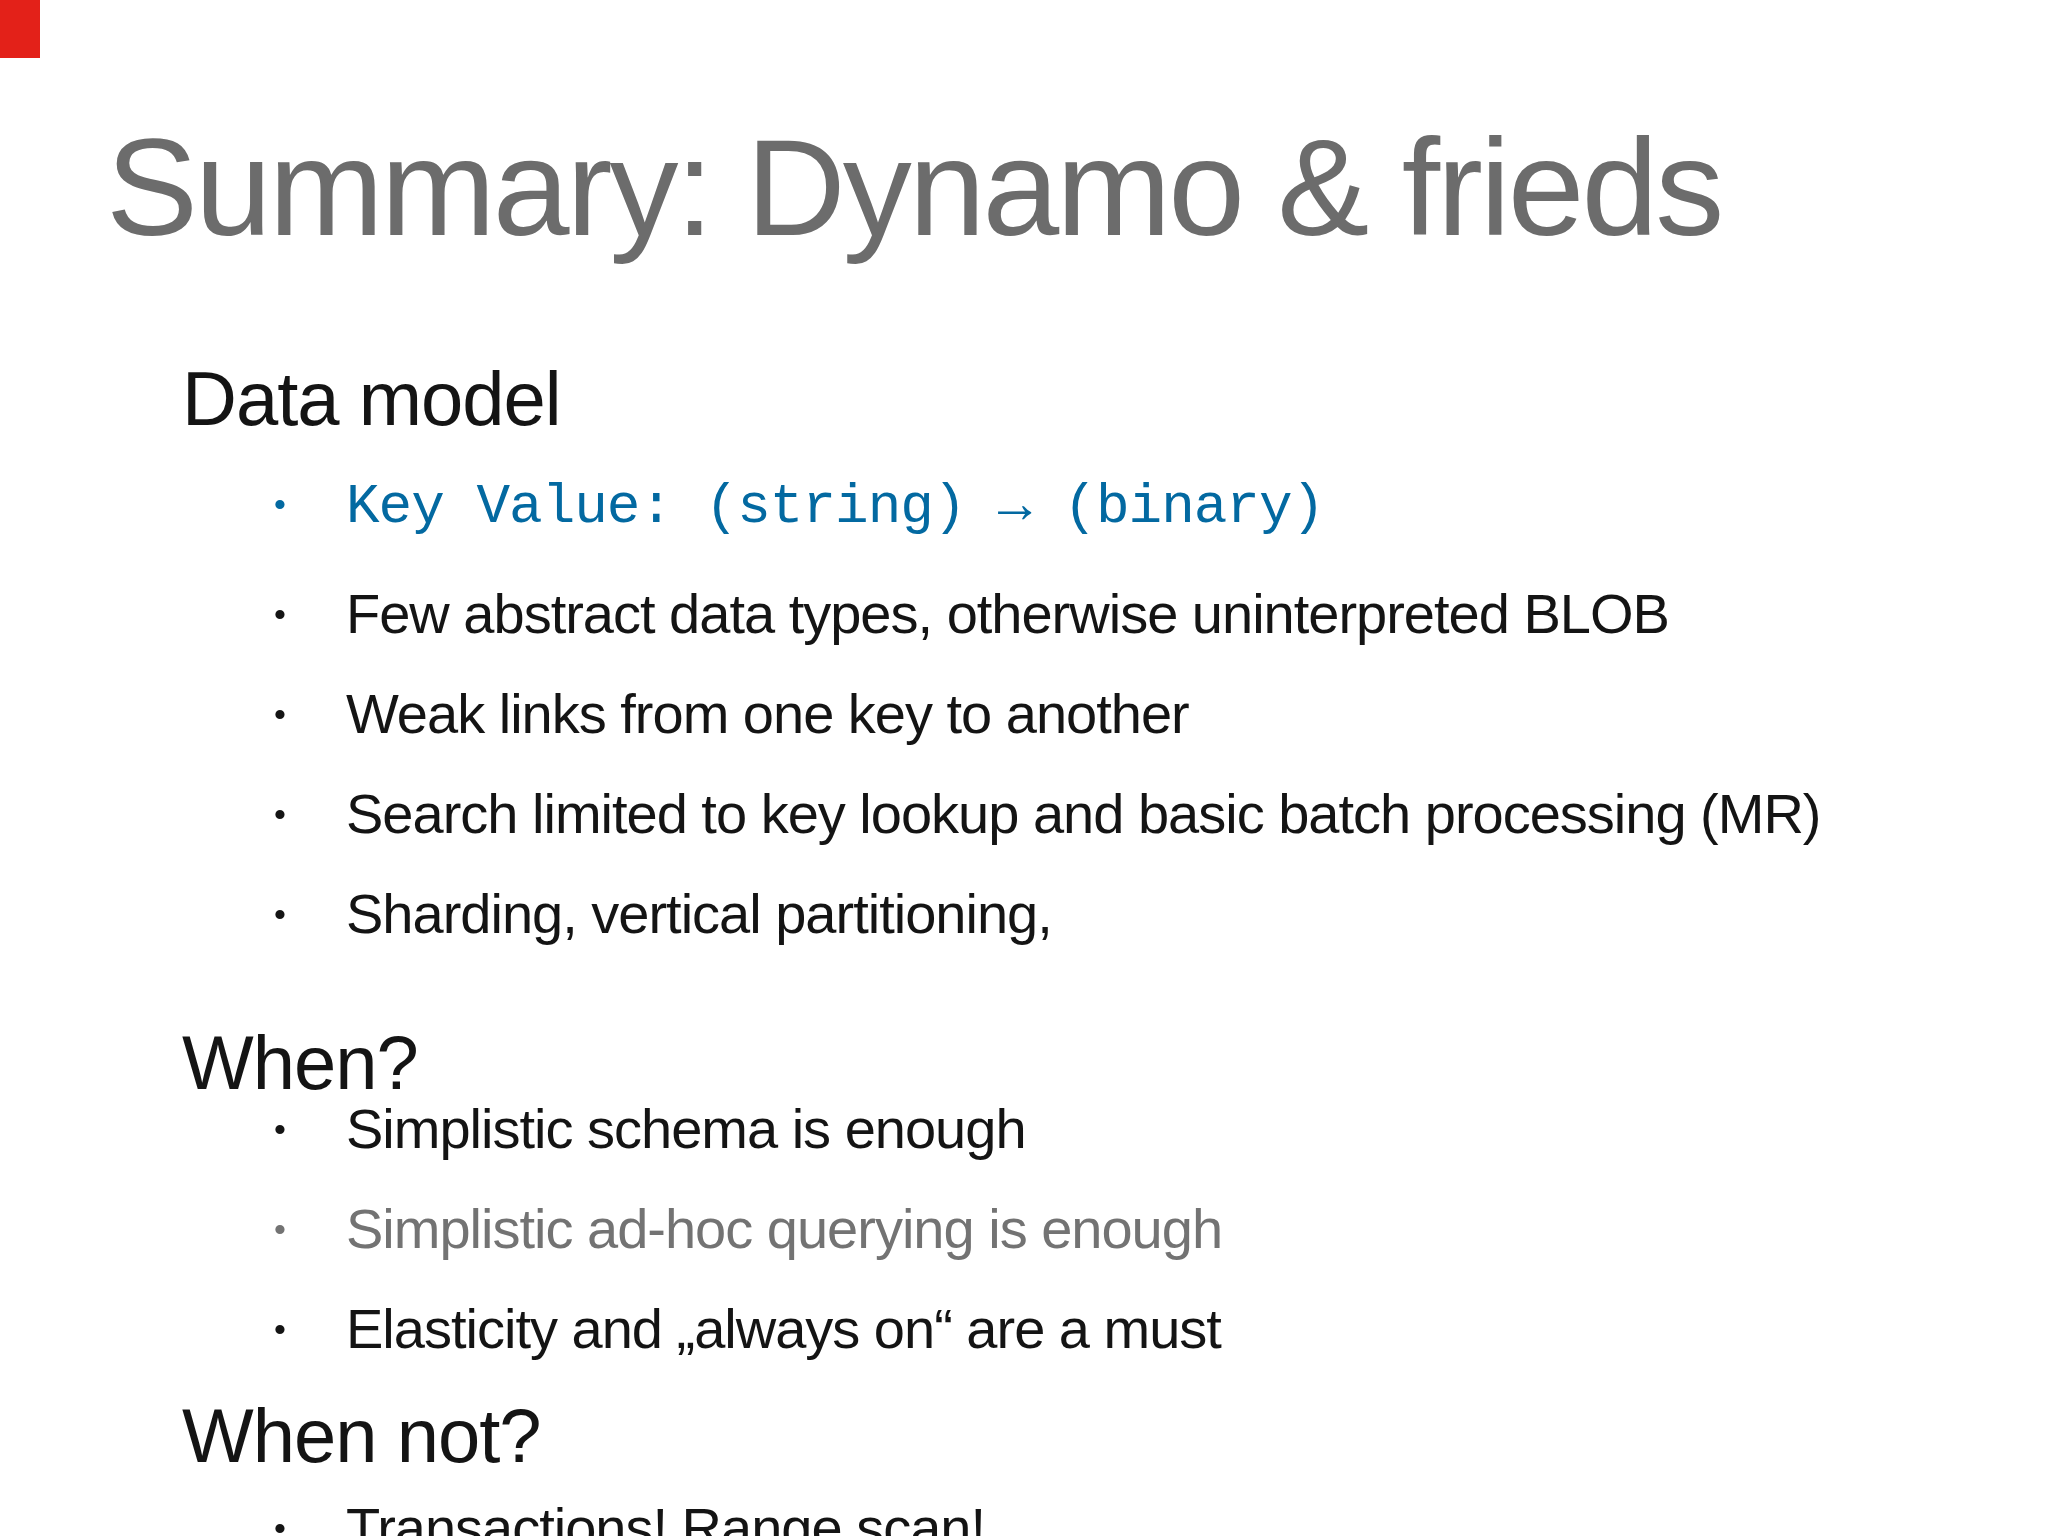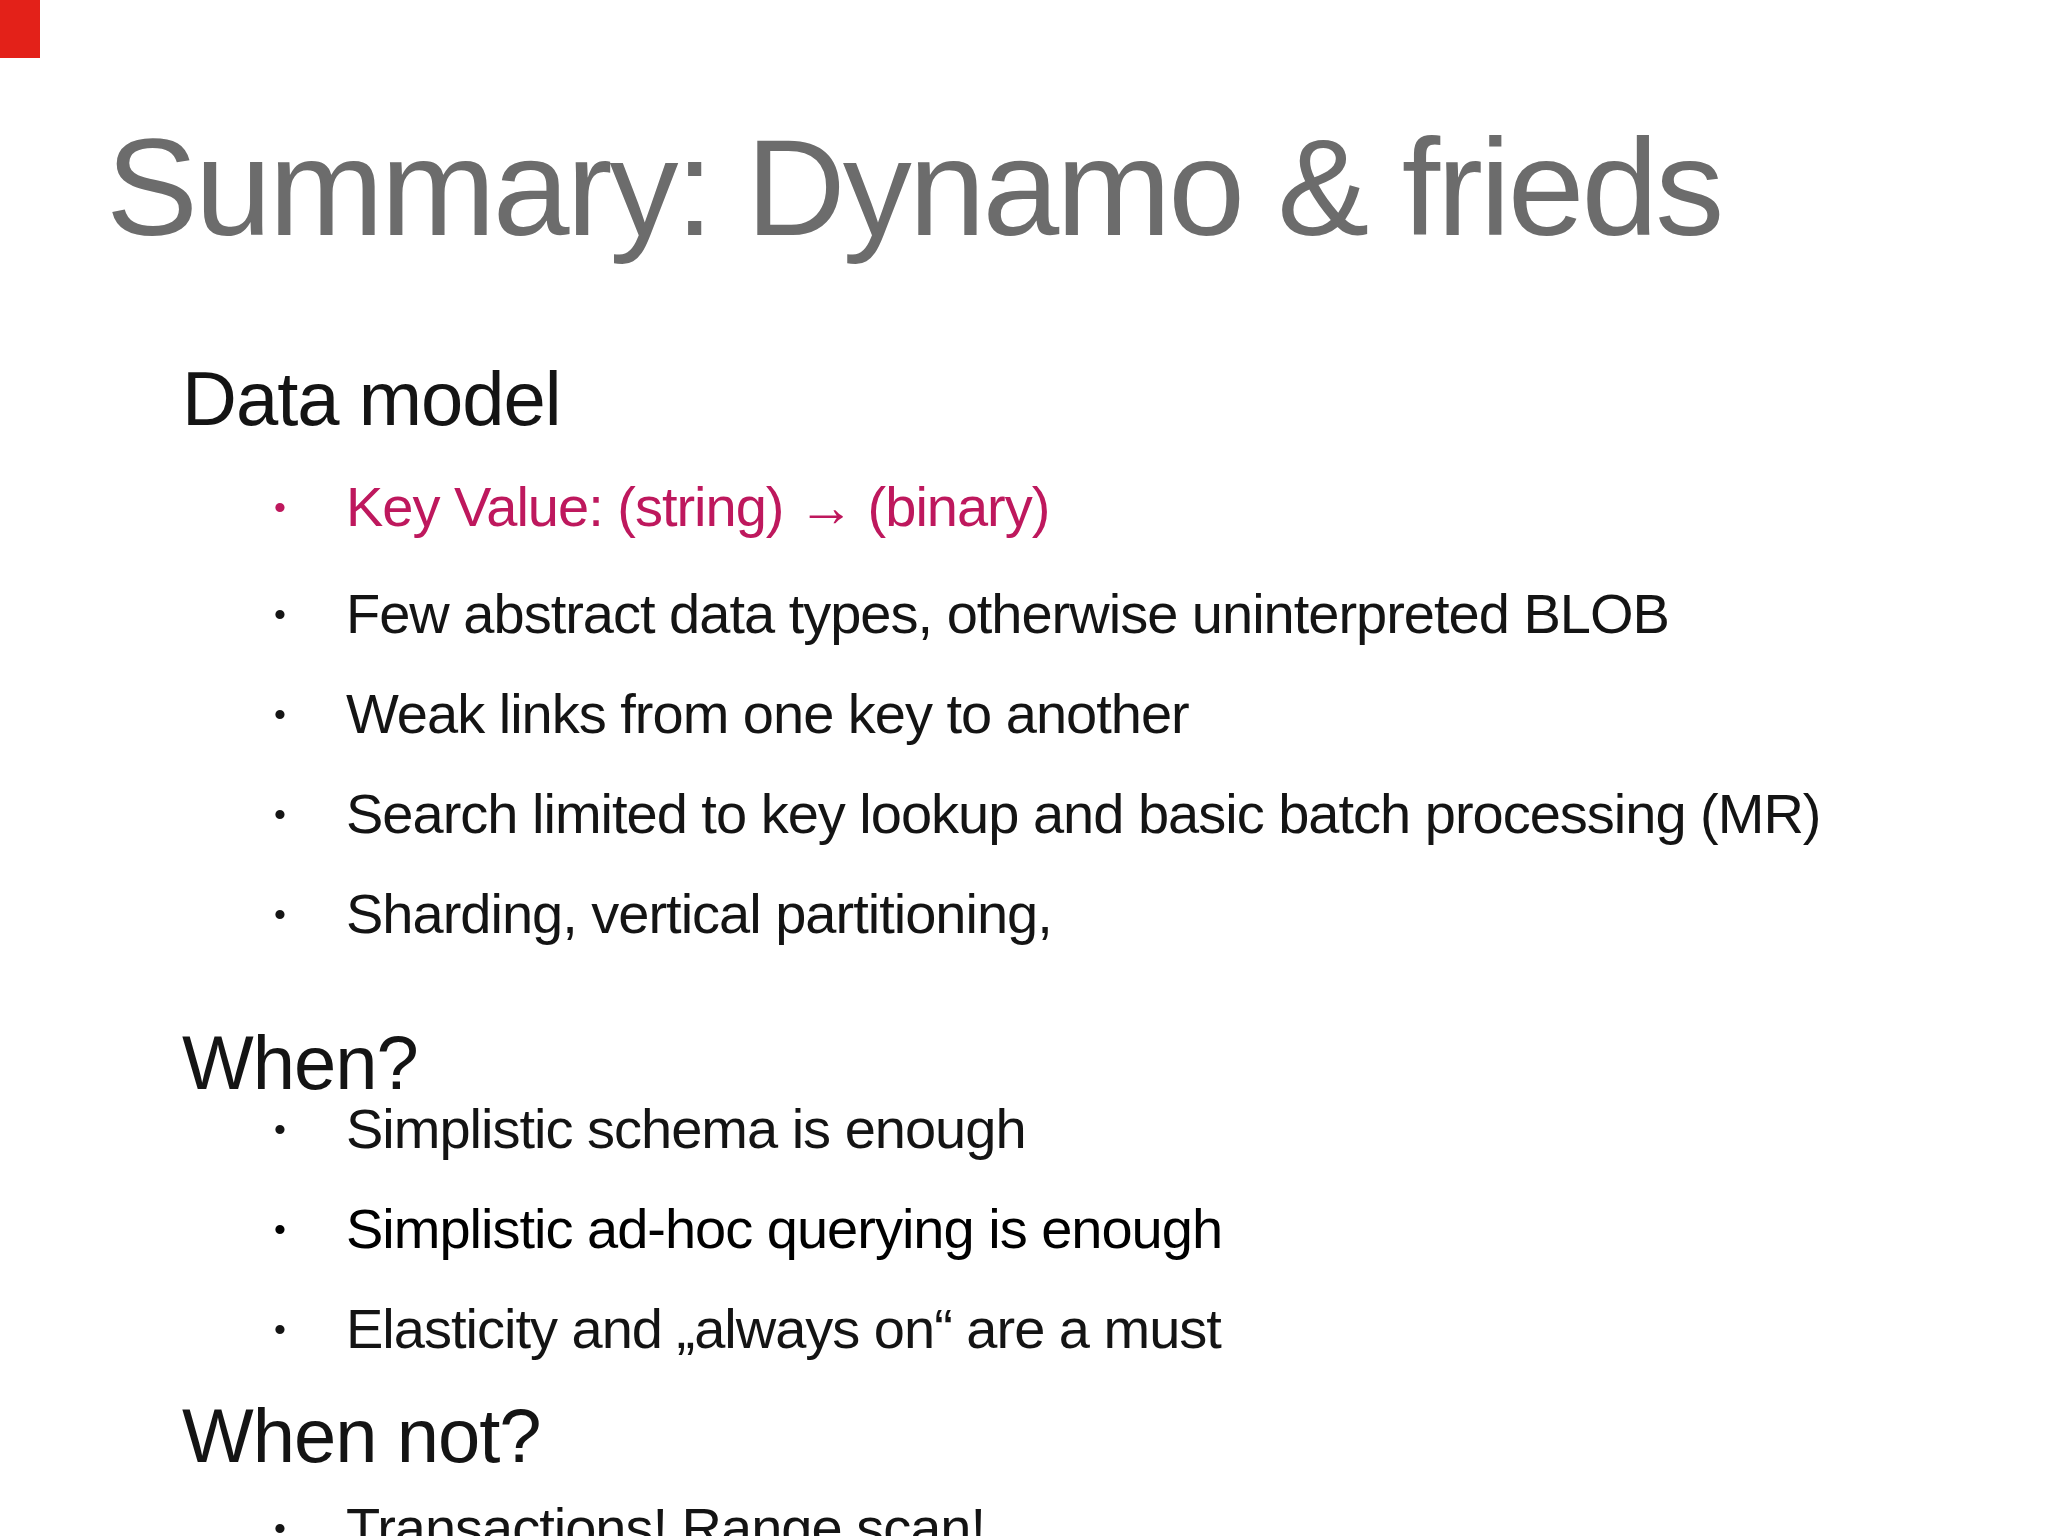--- a/index.html
+++ b/index.html
@@ -62,21 +62,21 @@
 <body>
 
 <div class="slide" style="background-color: rgb(255, 255, 255);">
 
   <div class="red-bar" style="background-color: rgb(227, 33, 25);"></div>
 
   <div class="title" style="color: rgb(108, 108, 108);">Summary: Dynamo &amp; frieds</div>
 
   <div class="h-row" id="h0" style="color: rgb(20, 20, 20);">Data model</div>
 
-  <div class="b-row" id="b0-0" style="color: #be185d;">
+  <div class="b-row" id="b0-0" style="color: #0369a1; font-family: Liberation Mono, monospace;">
     <span class="b-dot"></span>
     <span class="b-text">Key Value: (string) → (binary)</span>
   </div>
   <div class="b-row" id="b0-1" style="color: rgb(20, 20, 20);">
     <span class="b-dot"></span>
     <span class="b-text">Few abstract data types, otherwise uninterpreted BLOB</span>
   </div>
   <div class="b-row" id="b0-3" style="color: rgb(20, 20, 20);">
     <span class="b-dot"></span>
     <span class="b-text">Search limited to key lookup and basic batch processing (MR)</span>
@@ -89,21 +89,21 @@
     <span class="b-dot"></span>
     <span class="b-text">Sharding, vertical partitioning,</span>
   </div>
 
   <div class="h-row" id="h1" style="color: rgb(20, 20, 20);">When?</div>
 
   <div class="b-row" id="b1-0" style="color: rgb(20, 20, 20);">
     <span class="b-dot"></span>
     <span class="b-text">Simplistic schema is enough</span>
   </div>
-  <div class="b-row" id="b1-1" style="color: #000000;">
+  <div class="b-row" id="b1-1" style="color: #737373;">
     <span class="b-dot"></span>
     <span class="b-text">Simplistic ad-hoc querying is enough</span>
   </div>
   <div class="b-row" id="b1-2" style="color: rgb(20, 20, 20);">
     <span class="b-dot"></span>
     <span class="b-text">Elasticity and „always on“ are a must</span>
   </div>
 
   <div class="h-row" id="h2" style="color: rgb(20, 20, 20);">When not?</div>
 

